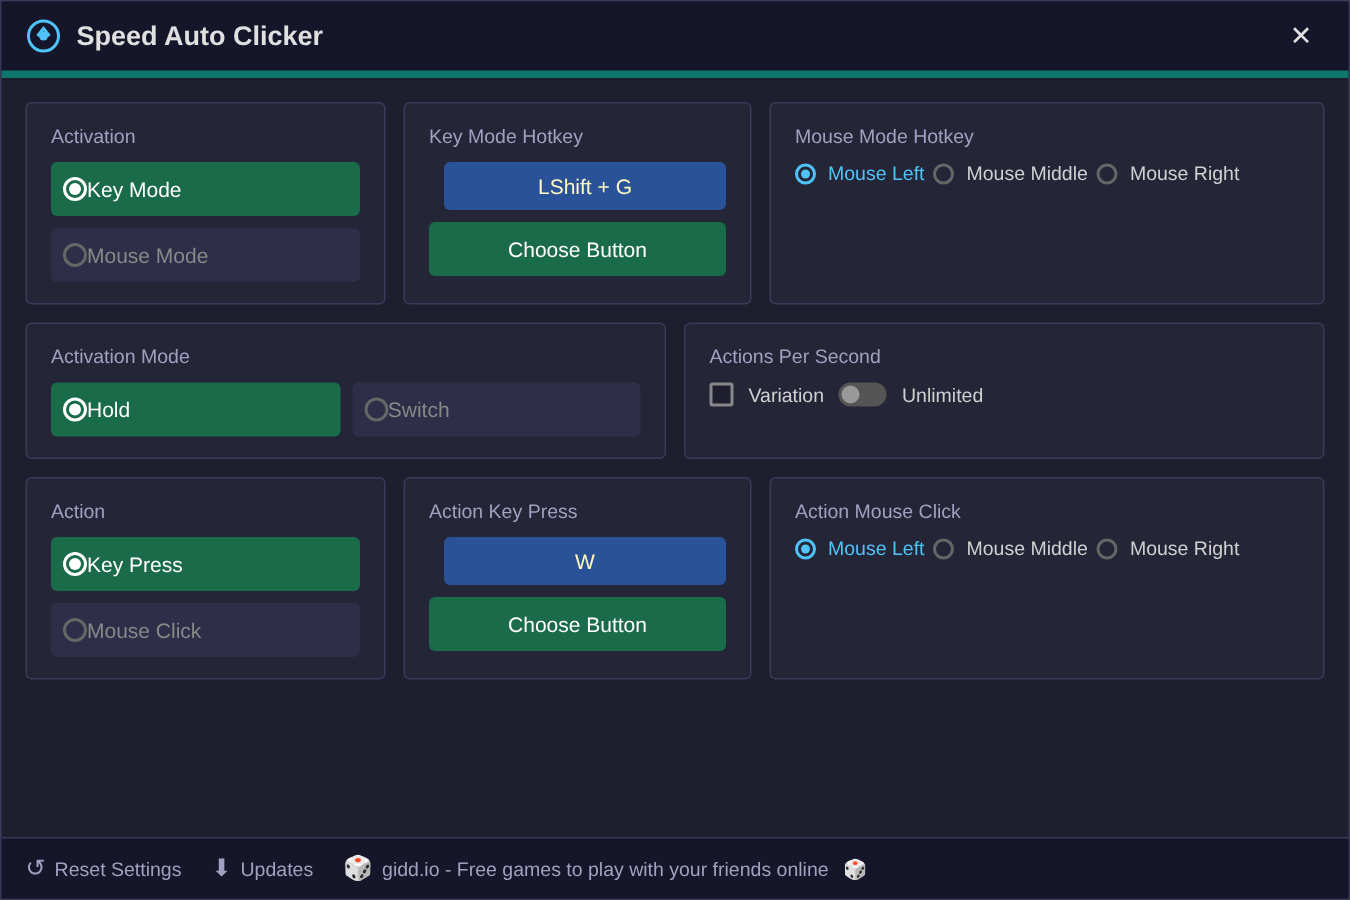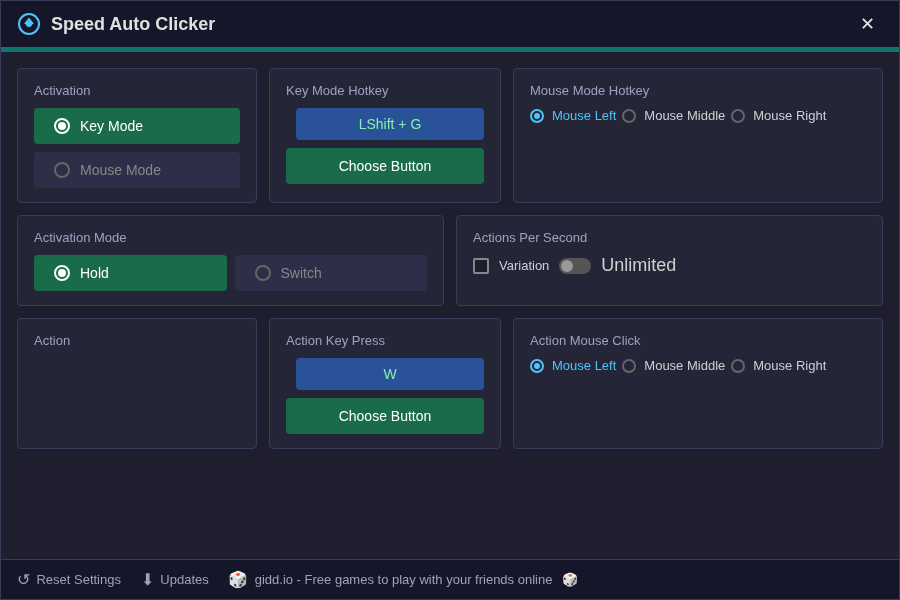--- a/index.html
+++ b/index.html
@@ -88,22 +88,21 @@
       flex: 1;
     }
     .radio-group {
       display: flex;
       flex-direction: column;
       gap: 8px;
     }
     .radio-btn {
       display: flex;
       align-items: center;
-      gap: 10px;
-      padding: 10px 20px;
+      padding: 10px 8px;
       border-radius: 4px;
       cursor: pointer;
       border: none;
       font-size: 14px;
       font-weight: 500;
       transition: background 0.15s;
     }
     .radio-btn.active {
       background: #1a6b4a;
       color: #fff;
@@ -127,21 +126,21 @@
       width: 8px;
       height: 8px;
       border-radius: 50%;
       background: currentColor;
     }
     .radio-circle.empty {
       border-color: #666;
     }
     .hotkey-display {
       background: #2a5298;
-      color: #86efac;
+      color: #fef9c3;
       padding: 8px 16px;
       border-radius: 4px;
       text-align: center;
       font-size: 14px;
       font-weight: 500;
       margin-bottom: 8px;
       margin-left: 10px;
     }
     .choose-btn {
       background: #1a6b4a;
@@ -248,21 +247,21 @@
       height: 12px;
       border-radius: 50%;
       background: #999;
     }
     .variation-label {
       color: #d0d0d0;
       font-size: 13px;
     }
     .unlimited-label {
       color: #d0d0d0;
-      font-size: 18px;
+      font-size: 13px;
     }
     .footer {
       background: #16162a;
       border-top: 1px solid #3a3a5a;
       padding: 10px 16px;
       display: flex;
       align-items: center;
       gap: 20px;
       font-size: 13px;
       color: #a0a0c0;
@@ -361,20 +360,30 @@
           <div class="toggle-switch"></div>
           <span class="unlimited-label">Unlimited</span>
         </div>
       </div>
     </div>
 
     <div class="sections-row">
 
       <div class="section section-left">
         <div class="section-title">Action</div>
+        <div class="radio-group">
+          <button class="radio-btn active">
+            <div class="radio-circle filled"></div>
+            <span>Key Press</span>
+          </button>
+          <button class="radio-btn inactive">
+            <div class="radio-circle empty"></div>
+            <span>Mouse Click</span>
+          </button>
+        </div>
       </div>
 
       <div class="section section-mid">
         <div class="section-title">Action Key Press</div>
         <div class="hotkey-display">W</div>
         <button class="choose-btn">Choose Button</button>
       </div>
 
       <div class="section section-right">
         <div class="section-title">Action Mouse Click</div>

